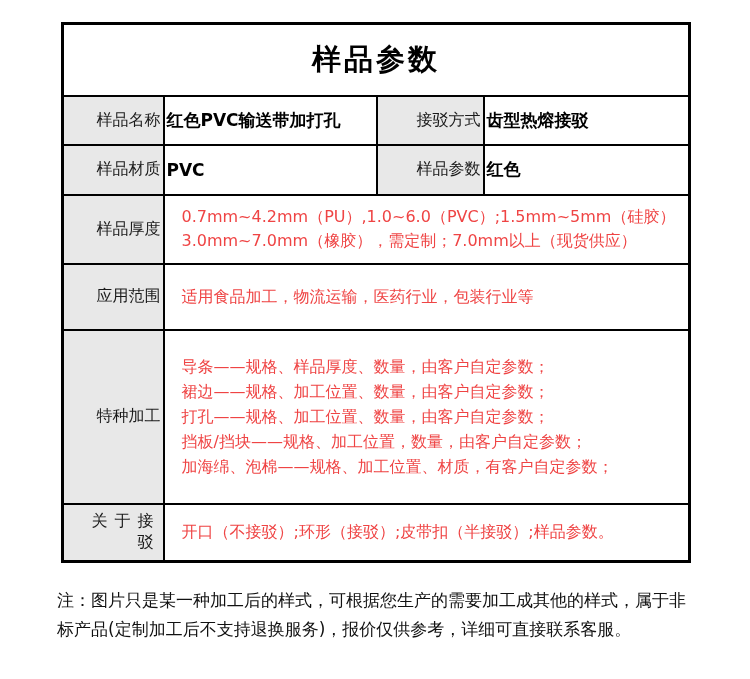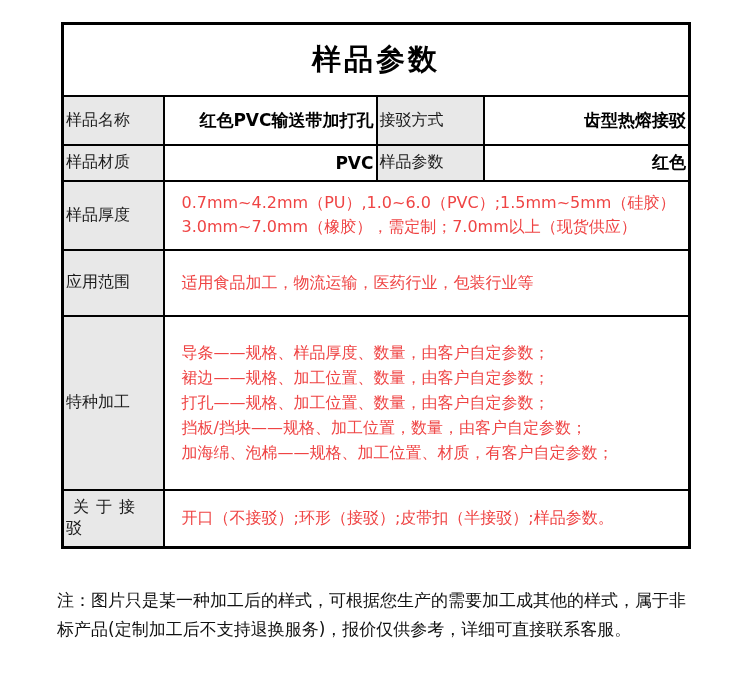--- a/index.html
+++ b/index.html
@@ -34,47 +34,47 @@
   .title-cell {
     height: 72px;
     text-align: center;
     font-size: 29px;
     font-weight: bold;
     letter-spacing: 3px;
     color: #000000;
   }
   .label-cell {
     background: #e8e8e8;
-    text-align: left;
+    text-align: right;
     font-size: 16px;
     font-weight: 500;
     color: #1a1a1a;
     padding: 2px;
   }
   .label-cell.spaced {
     letter-spacing: 7px;
     text-indent: 7px;
   }
   .value-cell {
-    text-align: right;
+    text-align: left;
     font-size: 17px;
     font-weight: bold;
     color: #000000;
     padding: 2px;
   }
   .content-cell {
     text-align: left;
     font-size: 16px;
     color: #ef4444;
     padding: 8px 12px 8px 17px;
     line-height: 24px;
   }
   .content-cell.special { line-height: 25px; }
   .row-1 td    { height: 49px; }
-  .row-2 td    { height: 36px; margin-left: 16px; }
+  .row-2 td    { height: 50px; margin-left: 16px; }
   .row-thick td{ height: 69px; }
   .row-app td  { height: 66px; }
   .row-special td { height: 174px; }
   .row-joint td{ height: 58px; }
   .note {
     position: absolute;
     left: 57px;
     top: 586px;
     width: 642px;
     font-size: 17px;

